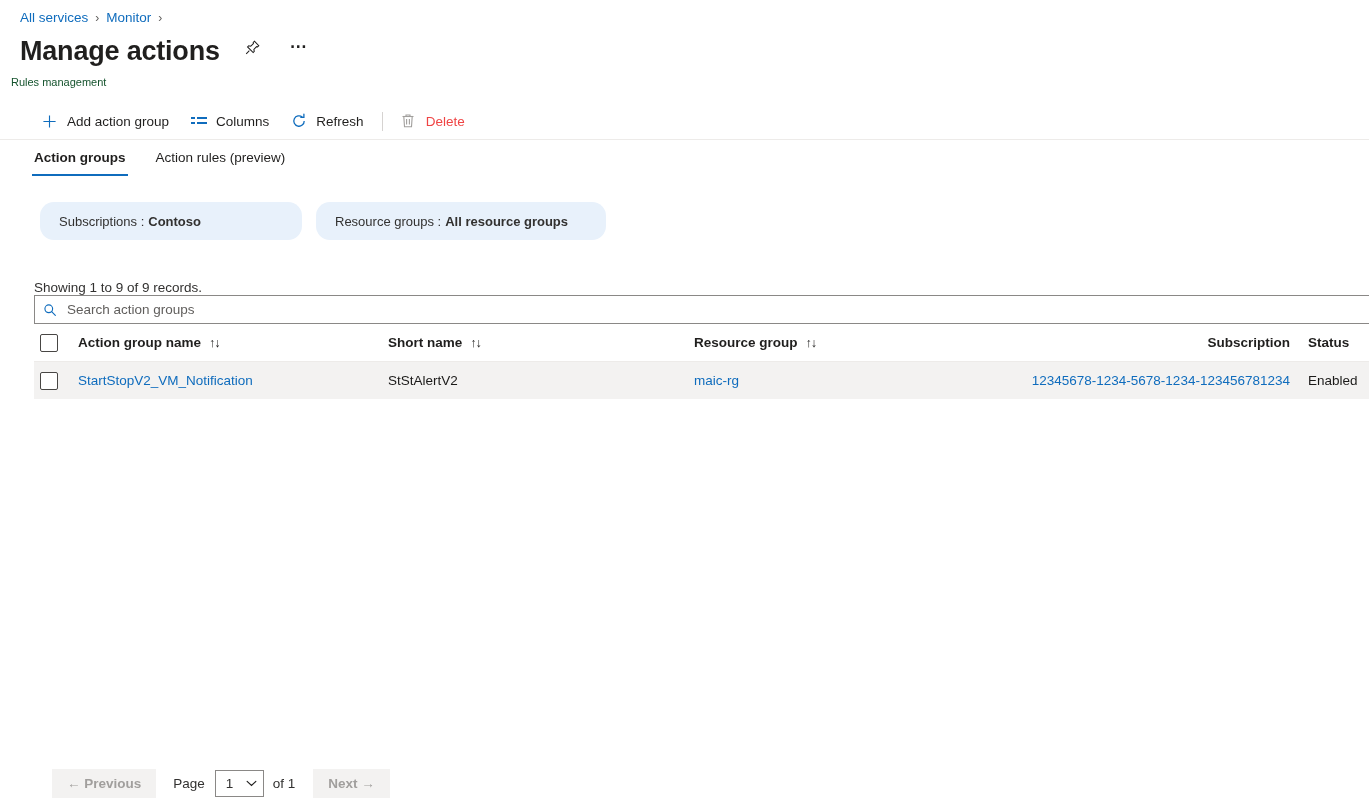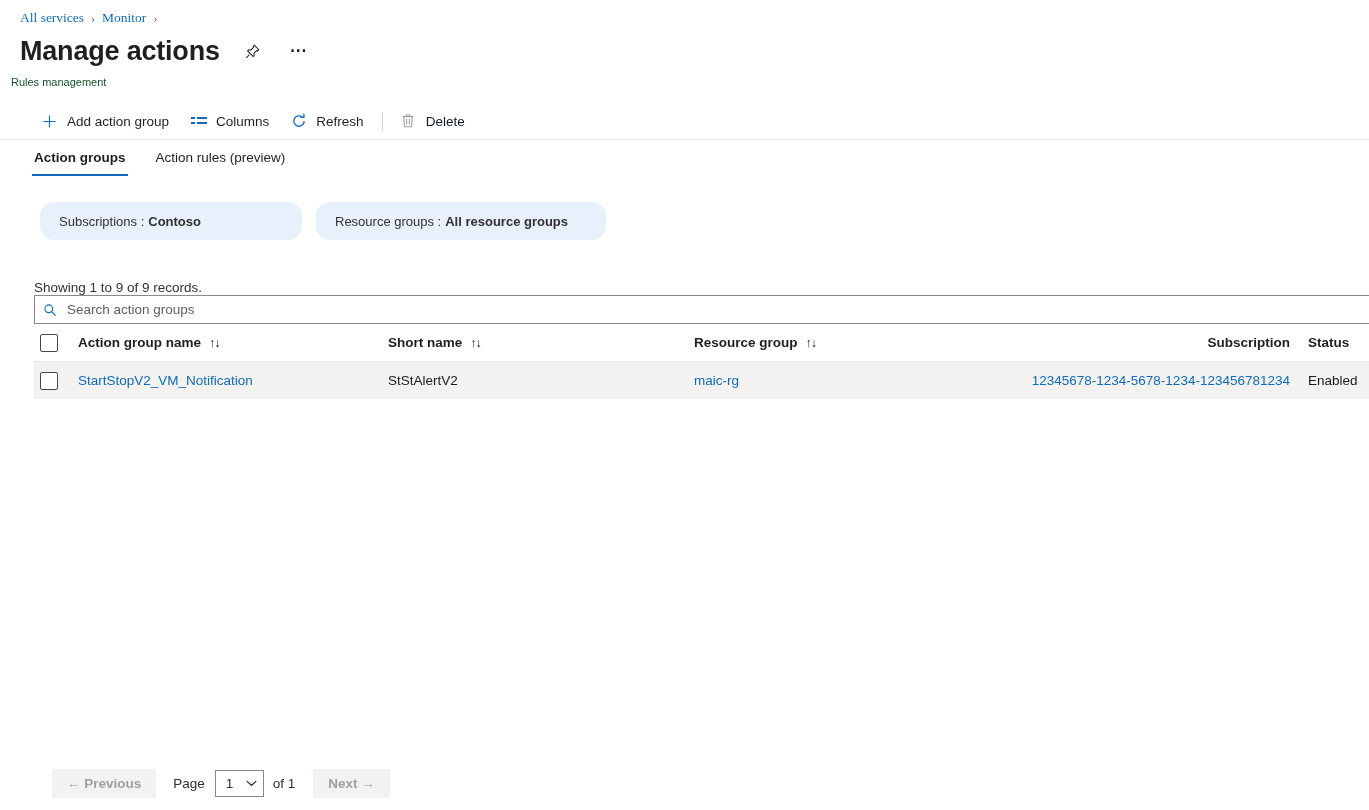--- a/index.html
+++ b/index.html
@@ -10,32 +10,32 @@
     font-family: "Liberation Sans", sans-serif;
     color: #1b1a19;
     overflow: hidden;
   }
   .page { position: relative; width: 1369px; height: 810px; }
 
   
   .breadcrumb {
     position: absolute; left: 20px; top: 8px;
     display: flex; align-items: center;
-    font-size: 13.5px; line-height: 20px; font-family: Liberation Serif, serif;
+    font-size: 13.5px; line-height: 20px;
   }
   .crumb-link { color: #0f6cbd; cursor: pointer; }
   .crumb-sep {
     color: #605e5c; margin: 0 7px; font-size: 12px;
     display: inline-block; transform: translateY(-0.5px);
   }
 
   
   .title-row {
     position: absolute; left: 20px; top: 34px;
-    display: flex; align-items: center;
+    display: flex; 
   }
   .page-title {
     font-size: 27px; font-weight: 600; line-height: 34px;
     letter-spacing: -0.2px; color: #201f1e;
   }
   .title-icon {
     margin-left: 20px; width: 26px; height: 26px;
     display: flex; align-items: center; justify-content: center;
     cursor: pointer; color: #201f1e;
   }
@@ -52,21 +52,21 @@
   .commandbar {
     position: absolute; left: 0; top: 103px; width: 1369px; height: 37px;
     display: flex; align-items: center; padding-left: 32px;
     border-bottom: 1px solid #edebe9;
   }
   .cmd {
     display: flex; align-items: center; height: 30px;
     padding: 0 9px; margin-right: 3px; cursor: pointer;
     font-size: 13.5px; color: #201f1e; white-space: nowrap;
   }
-  .cmd.disabled { color: #0f172a; cursor: default; }
+  .cmd.disabled { color: #ef4444; cursor: default; }
   .cmd .glyph {
     display: inline-flex; align-items: center; justify-content: center;
     width: 17px; height: 17px; margin-right: 9px; color: #0f6cbd;
   }
   .cmd.disabled .glyph { color: #a19f9d; }
   .cmd-sep {
     width: 1px; height: 19px; background: #d6d3d1; margin: 0 8px 0 6px;
   }
 
   

